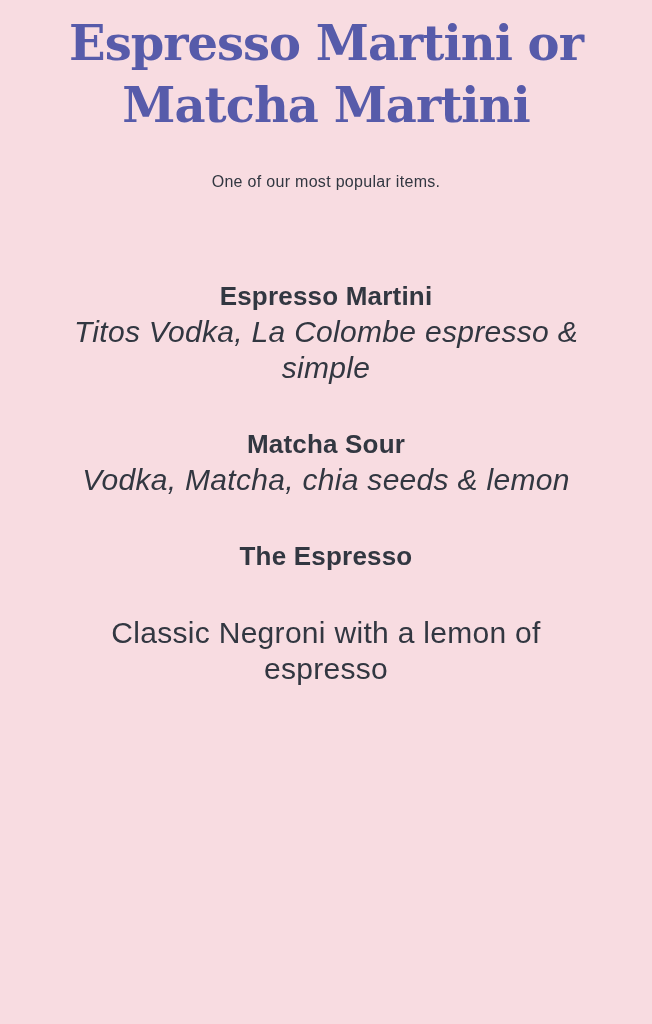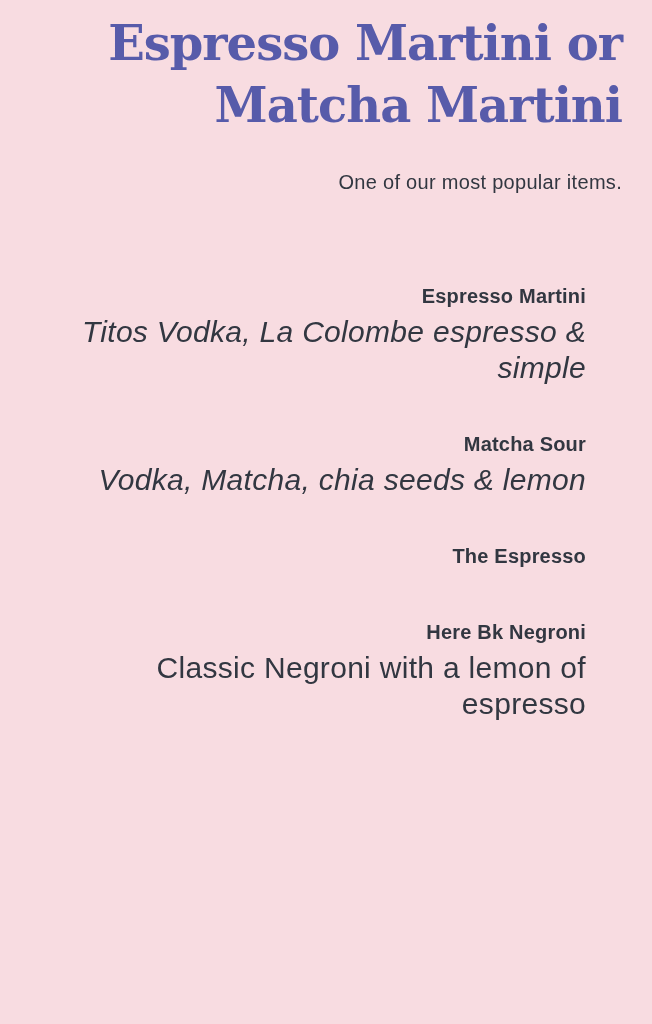--- a/index.html
+++ b/index.html
@@ -1,20 +1,20 @@
 <!DOCTYPE html>
 <html style="--bg: #f8dce1; --accent: #575baa; --text: #323741;"><head>
 <meta charset="utf-8">
 <style>
   :root {
     --bg: #f8dce1;
     --accent: #575baa;
     --text: #323741;
   }
-  * { box-sizing: border-box; text-align: right; }
+  * { box-sizing: border-box; }
   html, body { margin: 0; padding: 0; }
   body {
     width: 652px;
     height: 1024px;
     background: var(--bg);
     color: var(--text);
     font-family: "Liberation Sans", sans-serif;
     overflow: hidden;
   }
   .menu-page {
@@ -27,34 +27,34 @@
     font-family: "DejaVu Serif", serif;
     font-weight: bold;
     color: var(--accent);
     font-size: 48px;
     line-height: 1.3;
     letter-spacing: -1px;
     margin: 0 auto 30px;
   }
   .page-title .title-line { display: block; }
   .page-subtitle {
-    font-size: 20px;
+    font-size: 16px;
     line-height: 30px;
     letter-spacing: 0.3px;
     margin: 17px auto 82px;
   }
   .menu-list {
     max-width: 520px;
     margin: 0 auto;
   }
   .menu-item { margin: 0 0 41px; }
   .menu-item:last-child { margin-bottom: 0; }
   .item-name {
     font-weight: bold;
-    font-size: 20px;
+    font-size: 26px;
     line-height: 35px;
     letter-spacing: 0.2px;
   }
   .item-desc {
     font-size: 30px;
     line-height: 36px;
     letter-spacing: 0.3px;
   }
   .item-desc.italic { font-style: italic; }
 </style>
@@ -80,17 +80,16 @@
     <div class="item-desc italic">Vodka, Matcha, chia seeds &amp; lemon</div>
   </div>
 
   <div class="menu-item">
     <div class="item-name">The Espresso</div>
   </div>
 
 
 
   <div class="menu-item">
-    <div class="item-name">Here Bk Negroni</div>
     <div class="item-desc">Classic Negroni with a lemon of espresso</div>
   </div>
 </section>
 </main>
 
 </body></html>

